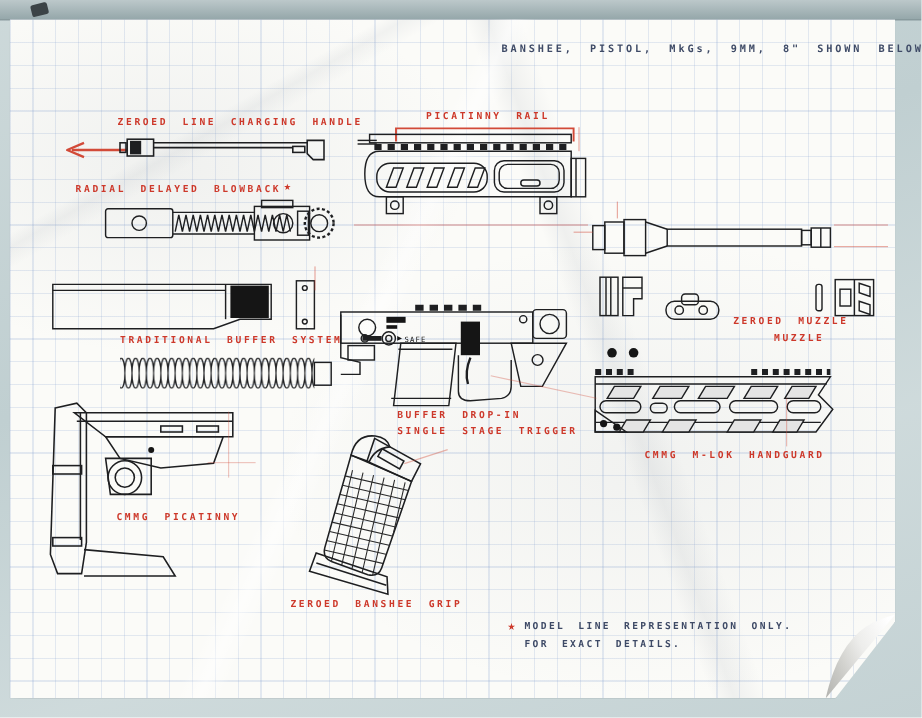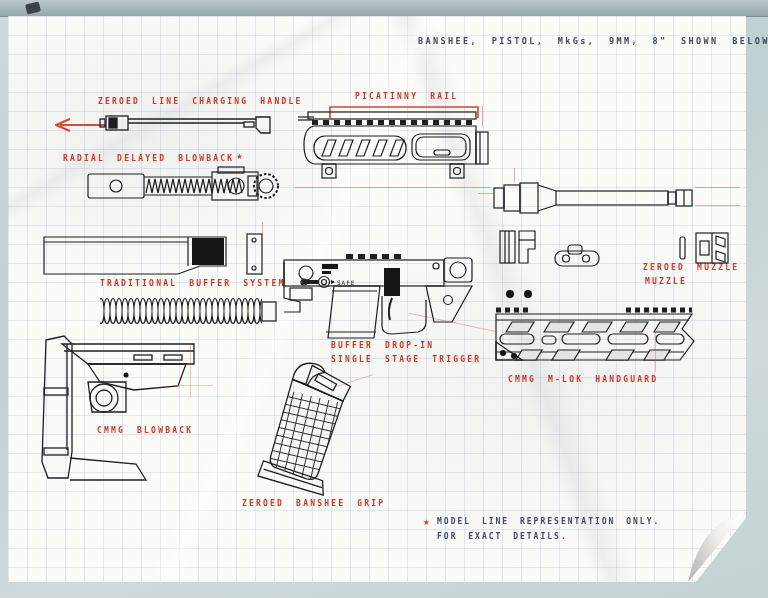--- a/index.html
+++ b/index.html
@@ -76,25 +76,25 @@
   <div class="title">BANSHEE, PISTOL, MkGs, 9MM, 8" SHOWN BELOW</div>
 
   <div class="lbl" style="left:98px;top:97px">ZEROED LINE CHARGING HANDLE</div>
   <div class="lbl" style="left:63px;top:152px">
     <span>RADIAL DELAYED BLOWBACK</span><span class="star">★</span>
   </div>
   <div class="lbl" style="left:355px;top:92px">PICATINNY RAIL</div>
   <div class="lbl" style="left:100px;top:279px">TRADITIONAL BUFFER SYSTEM</div>
   <div class="lbl" style="left:331px;top:341px">BUFFER DROP-IN</div>
   <div class="lbl" style="left:331px;top:355px">SINGLE STAGE TRIGGER</div>
-  <div class="lbl" style="left:97px;top:426px">CMMG BLOWBACK</div>
+  <div class="lbl" style="left:97px;top:426px">CMMG PICATINNY</div>
   <div class="lbl" style="left:242px;top:499px">ZEROED BANSHEE GRIP</div>
-  <div class="lbl" style="left:643px;top:263px">ZEROED MUZZLE</div>
+  <div class="lbl" style="left:611px;top:263px">ZEROED MUZZLE</div>
   <div class="lbl" style="left:645px;top:277px">MUZZLE</div>
-  <div class="lbl" style="left:508px;top:375px">CMMG M-LOK HANDGUARD</div>
+  <div class="lbl" style="left:537px;top:375px">CMMG M-LOK HANDGUARD</div>
 
   <svg class="part" style="left:50px;top:117px" width="60" height="16" viewBox="0 0 60 16">
     <path d="M56,8 H10" stroke="#d24a38" stroke-width="2" fill="none"></path>
     <path d="M20,2 L6,8 L20,14" stroke="#d24a38" stroke-width="2" fill="none" stroke-linejoin="round"></path>
   </svg>
 
   <svg class="part" style="left:326px;top:102px" width="160" height="18" viewBox="0 0 160 18">
     <path d="M4,16 L4,5 L152,5 L152,16" stroke="#d24a38" stroke-width="1.6" fill="none"></path>
   </svg>
 

